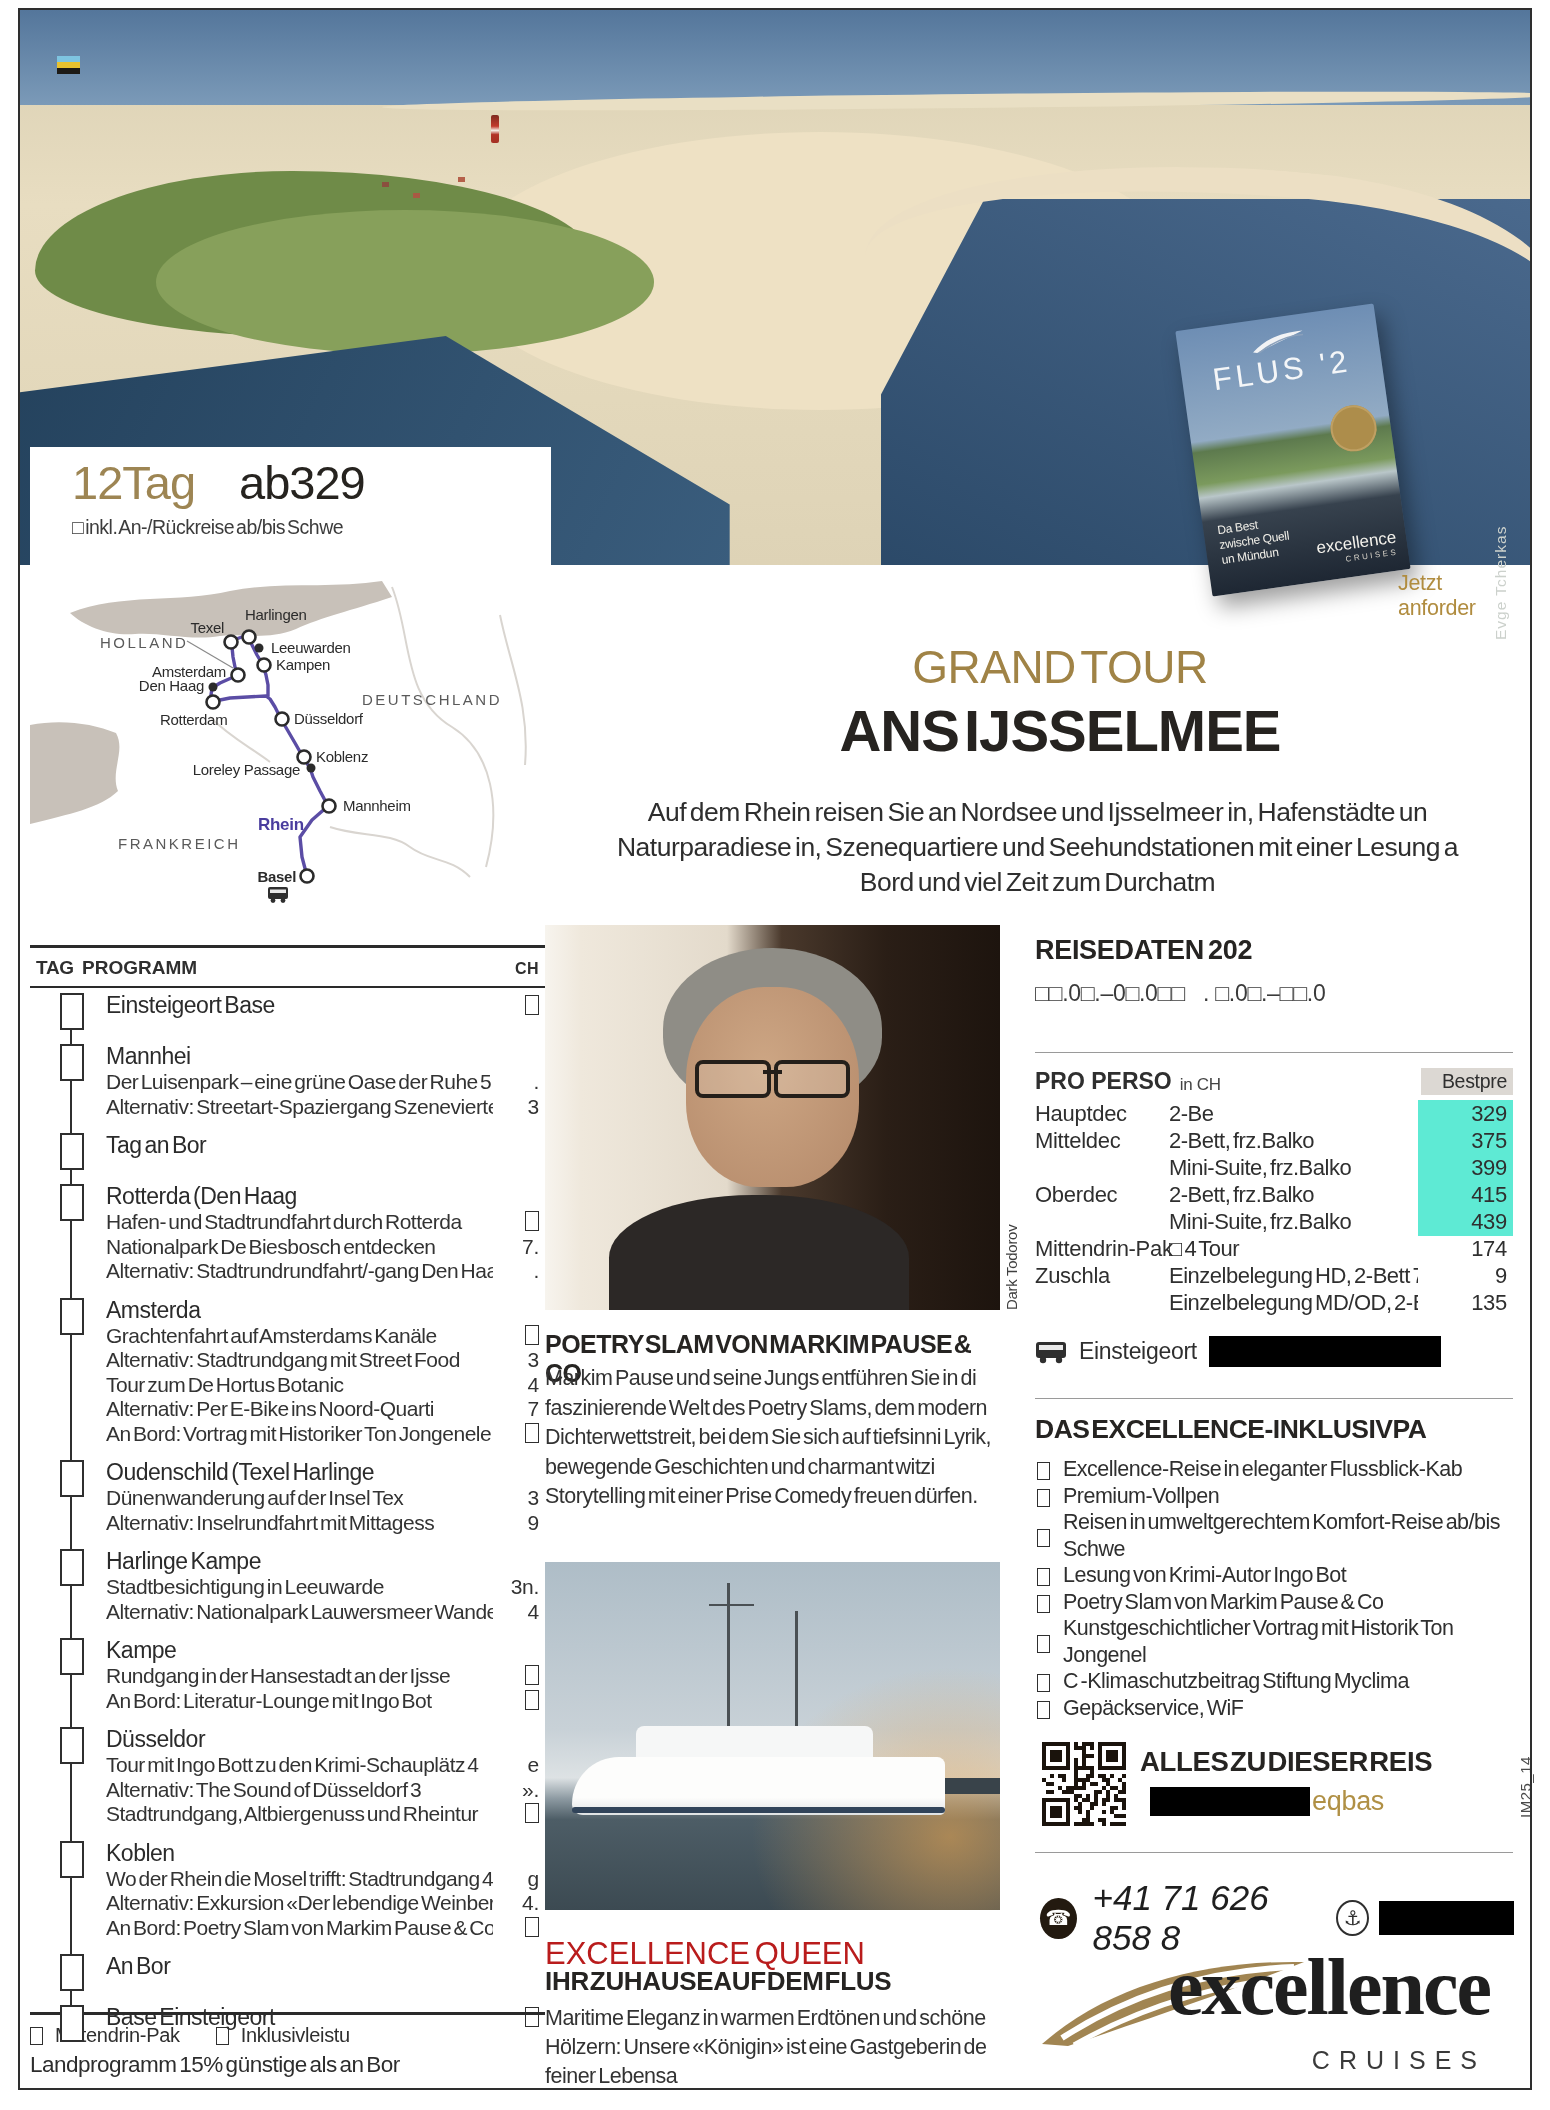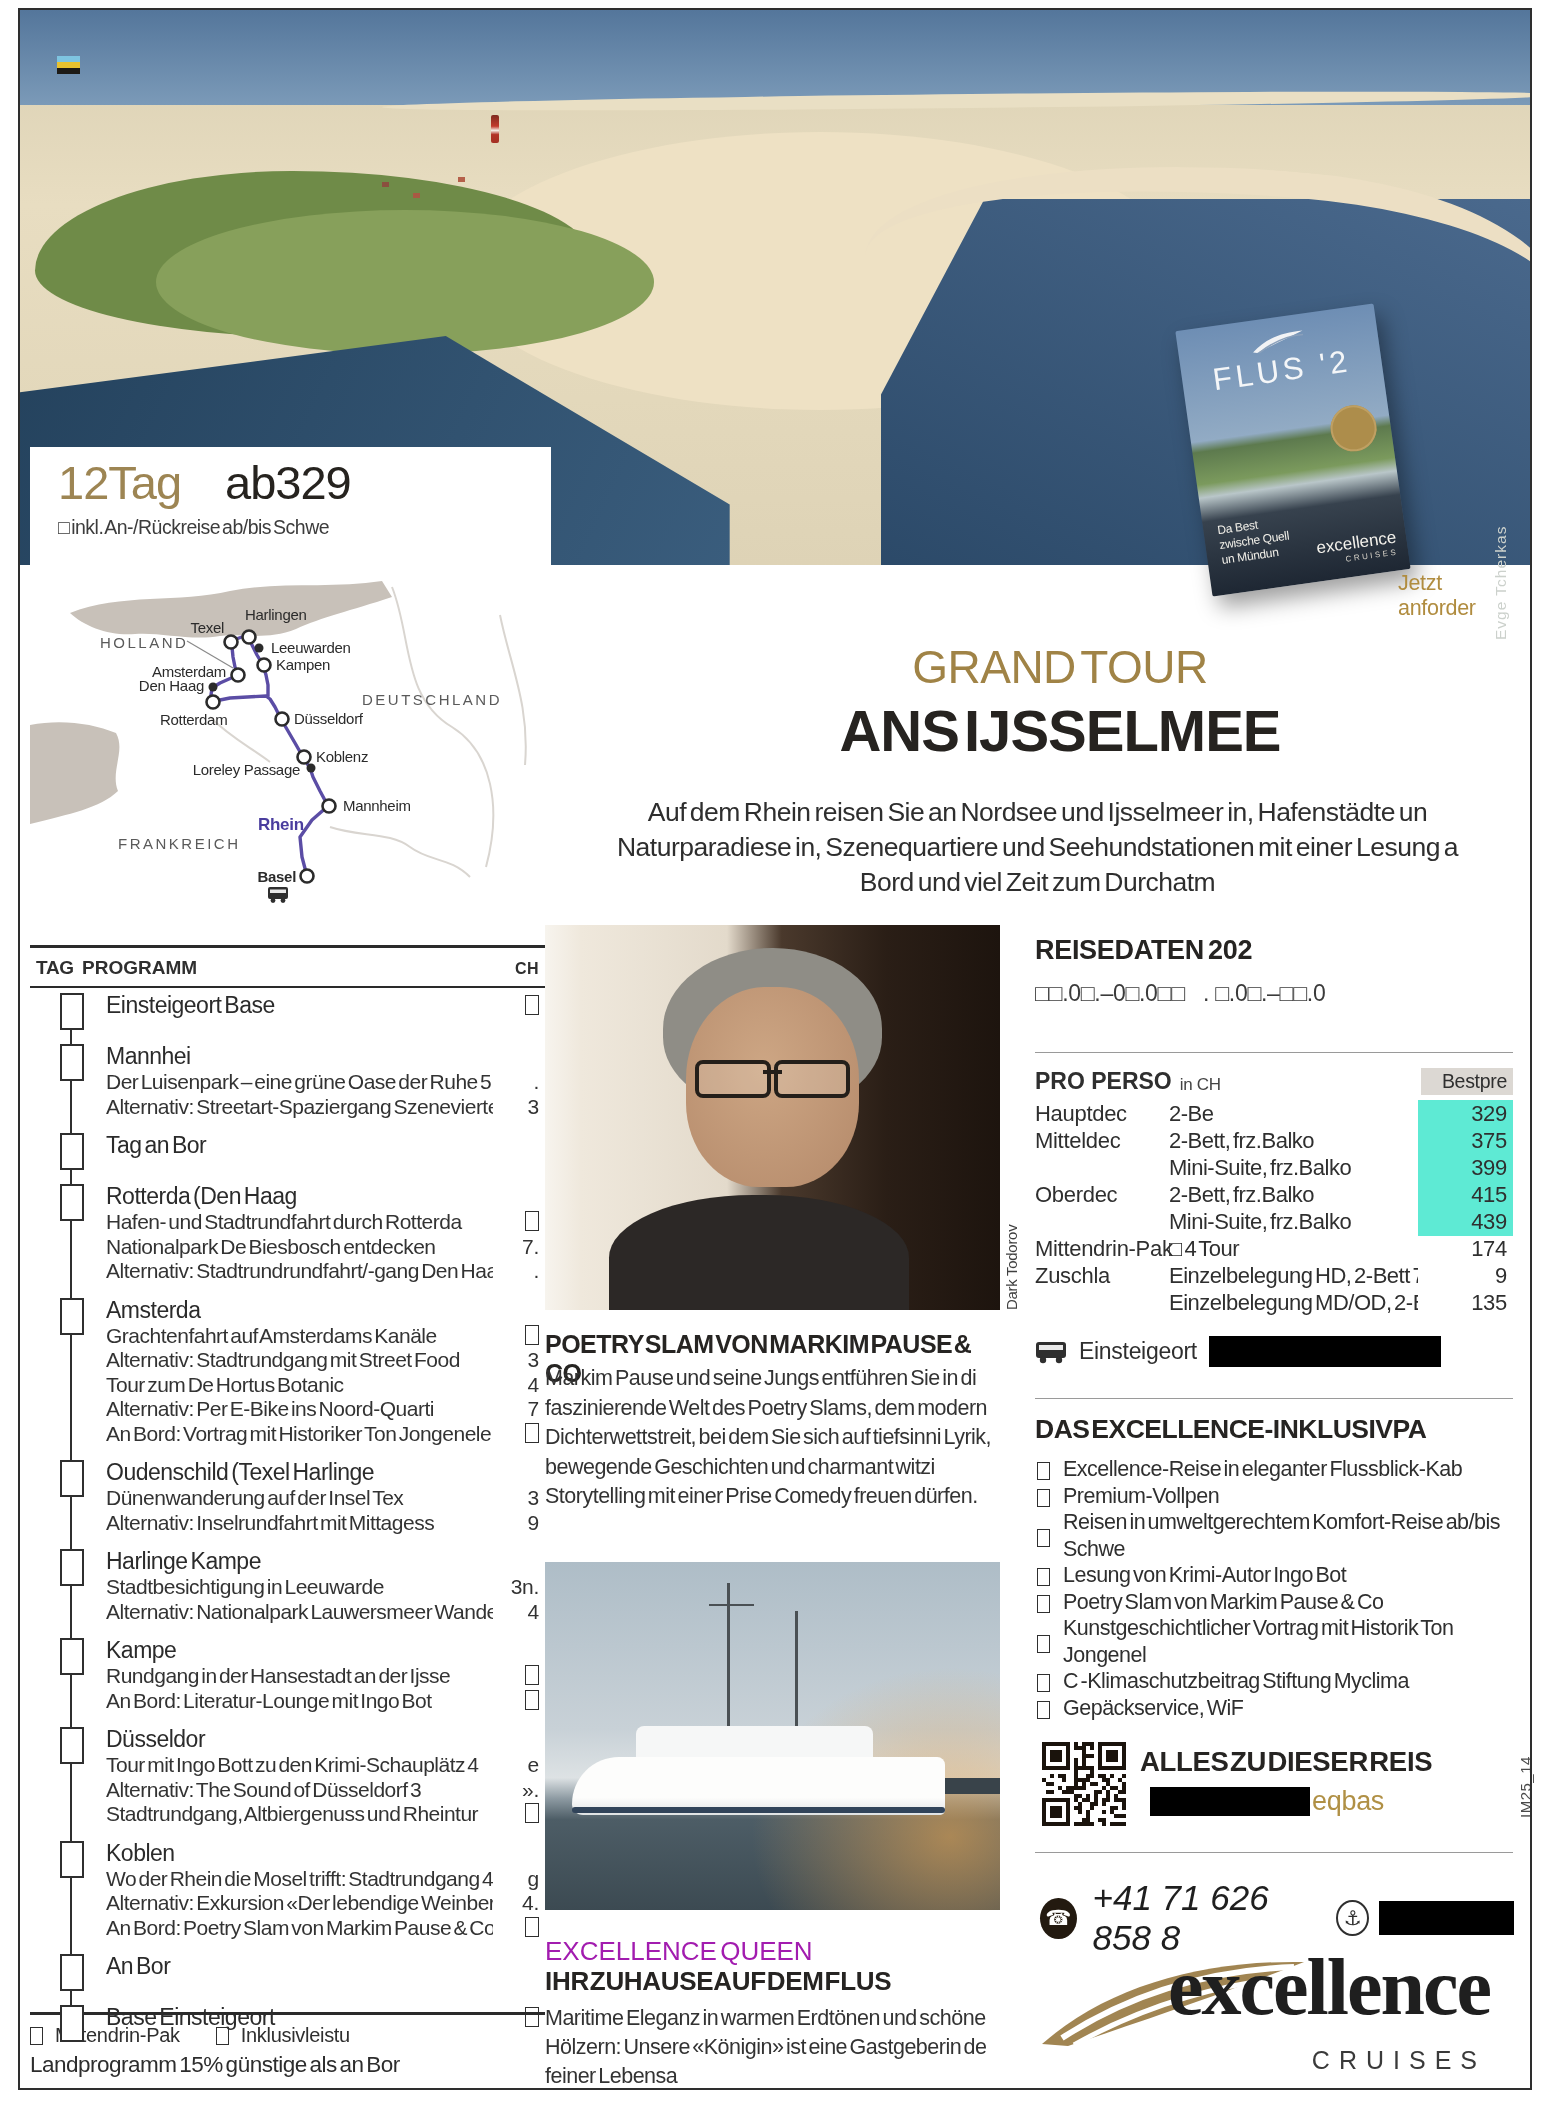--- a/index.html
+++ b/index.html
@@ -22,21 +22,21 @@
   .hero .sea-left{position:absolute;left:0;top:56%;width:47%;height:46%;background:linear-gradient(115deg,#24425d,#3a5d7d);clip-path:polygon(0 28%,60% 6%,100% 72%,100% 100%,0 100%);}
   .hero .sea-right{position:absolute;right:0;top:34%;width:43%;height:68%;background:linear-gradient(205deg,#4a698d,#2b4968);clip-path:polygon(16% 0,100% 0,100% 100%,0 100%,0 52%);}
   .hero .sandarc{position:absolute;right:-2%;top:28%;width:46%;height:30%;border-top:26px solid #ecdfc4;border-radius:100% 60% 0 0/100% 90% 0 0;transform:rotate(5deg);}
   .hero .lighthouse{position:absolute;left:31.2%;top:19%;width:8px;height:28px;background:linear-gradient(180deg,#7e2a20 0%,#c23b2c 40%,#f4efe6 55%,#b23427 70%,#a53124 100%);border-radius:2px;}
   .hero .house{position:absolute;width:7px;height:5px;background:#a85a43;}
   .hero .h2{left:24%;top:31%;background:#8a4f3e;} .hero .h3{left:26%;top:33%;} .hero .h4{left:29%;top:30%;background:#b5604a;}
   .flag{left:57px;top:56px;width:23px;height:18px;z-index:5;}
   .flag div{height:6px;} .flag .f1{background:#7ec4e0;} .flag .f2{background:#e8c22f;} .flag .f3{background:#1d1b17;}
 
   
-  .pricecard{left:30px;top:447px;width:521px;height:118px;background:#fff;z-index:6;padding-left:28px;box-sizing:border-box;}
+  .pricecard{left:30px;top:447px;width:521px;height:118px;background:#fff;z-index:6;padding-left:42px;box-sizing:border-box;}
   .bigline{display:flex;align-items:baseline;gap:44px;margin-top:8px;}
   .days-big{font-size:47px;color:#9d8553;letter-spacing:-1px;}
   .price-big{font-size:47px;color:#26231f;letter-spacing:-1px;}
   .incl-note{font-size:19.5px;color:#3c3c3c;margin-top:6px;}
 
   
   .brochure{left:1193px;top:316px;width:200px;height:268px;z-index:7;transform:rotate(-8deg);
             box-shadow:6px 12px 22px rgba(0,0,0,.38);border-radius:2px;overflow:hidden;
             background:linear-gradient(180deg,#6e8eb4 0%,#92abc4 42%,#5d7a4e 46%,#7b9a5d 58%,#b9c6c9 63%,#37424e 72%,#1e2733 100%);}
   .brochure .swoosh-sm{position:absolute;left:72px;top:14px;width:56px;height:22px;}
@@ -103,21 +103,21 @@
         background:linear-gradient(180deg,#aebdc7 0%,#c8d1d7 48%,#dde2e4 62%,#8d9aa2 68%,#4d5d66 74%,#3c4a52 100%);}
   .ship .glow{position:absolute;right:0;top:30%;width:55%;height:70%;background:radial-gradient(ellipse at 80% 70%,rgba(222,160,80,.65),rgba(222,160,80,0) 70%);}
   .ship .mast1,.ship .mast2{position:absolute;top:6%;width:2.5px;height:48%;background:#4a5054;}
   .ship .mast1{left:40%;} .ship .mast2{left:55%;height:40%;top:14%;}
   .ship .yard{position:absolute;left:36%;top:12%;width:10%;height:2px;background:#4a5054;}
   .ship .bridge{position:absolute;right:0;top:62%;width:34%;height:16px;background:#39434a;}
   .ship .hull{position:absolute;left:6%;top:56%;width:82%;height:58px;background:linear-gradient(180deg,#fdfdfc 70%,#dfe3e4 100%);border-radius:60px 10px 6px 14px;}
   .ship .cabin{position:absolute;left:20%;top:47%;width:52%;height:36px;background:#f6f7f7;border-radius:8px 8px 0 0;}
   .ship .stripe{position:absolute;left:6%;top:70.5%;width:82%;height:6px;background:#31445a;border-radius:4px;}
 
-  .queen-name{left:545px;top:1936px;width:460px;font-size:26px;color:#a21caf;letter-spacing:0;word-spacing:-4px;}
+  .queen-name{left:545px;top:1936px;width:460px;font-size:31px;color:#b91c1c;letter-spacing:0;word-spacing:-4px;}
   .queen-tag{left:545px;top:1966px;width:460px;font-size:26px;font-weight:bold;color:#262422;word-spacing:-6px;}
   .queen-body{left:545px;top:2004px;width:458px;font-size:21.5px;line-height:29px;color:#333;}
 
   
   .rd-title{left:1035px;top:935px;display:flex;gap:4px;align-items:baseline;font-size:27px;font-weight:bold;color:#262422;}
   .dates{left:1035px;top:978px;width:478px;font-size:23px;color:#3a3a3a;line-height:31px;}
   .rline{position:absolute;left:1035px;width:478px;height:1px;background:#9a9a9a;}
   .pp-row{left:1035px;top:1068px;width:478px;display:flex;align-items:flex-end;}
   .pp-title{font-size:23px;font-weight:bold;letter-spacing:0;}
   .pp-unit{font-size:17px;margin-left:8px;color:#444;}

